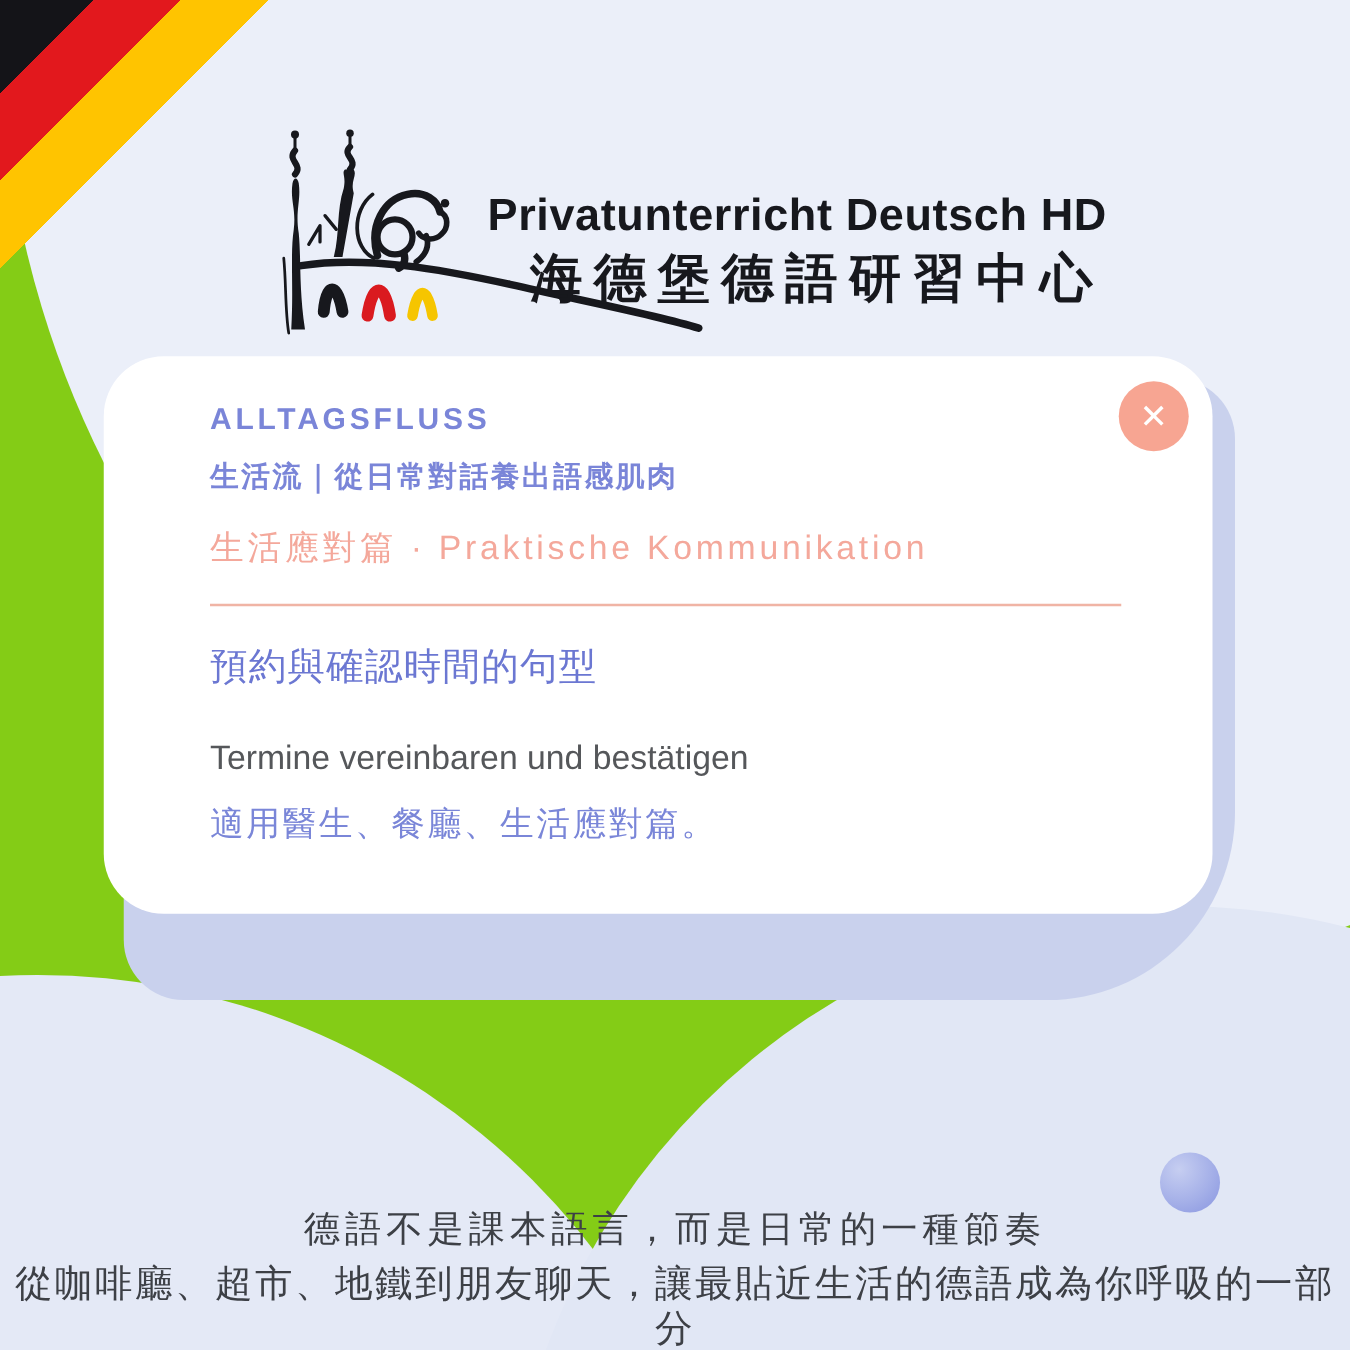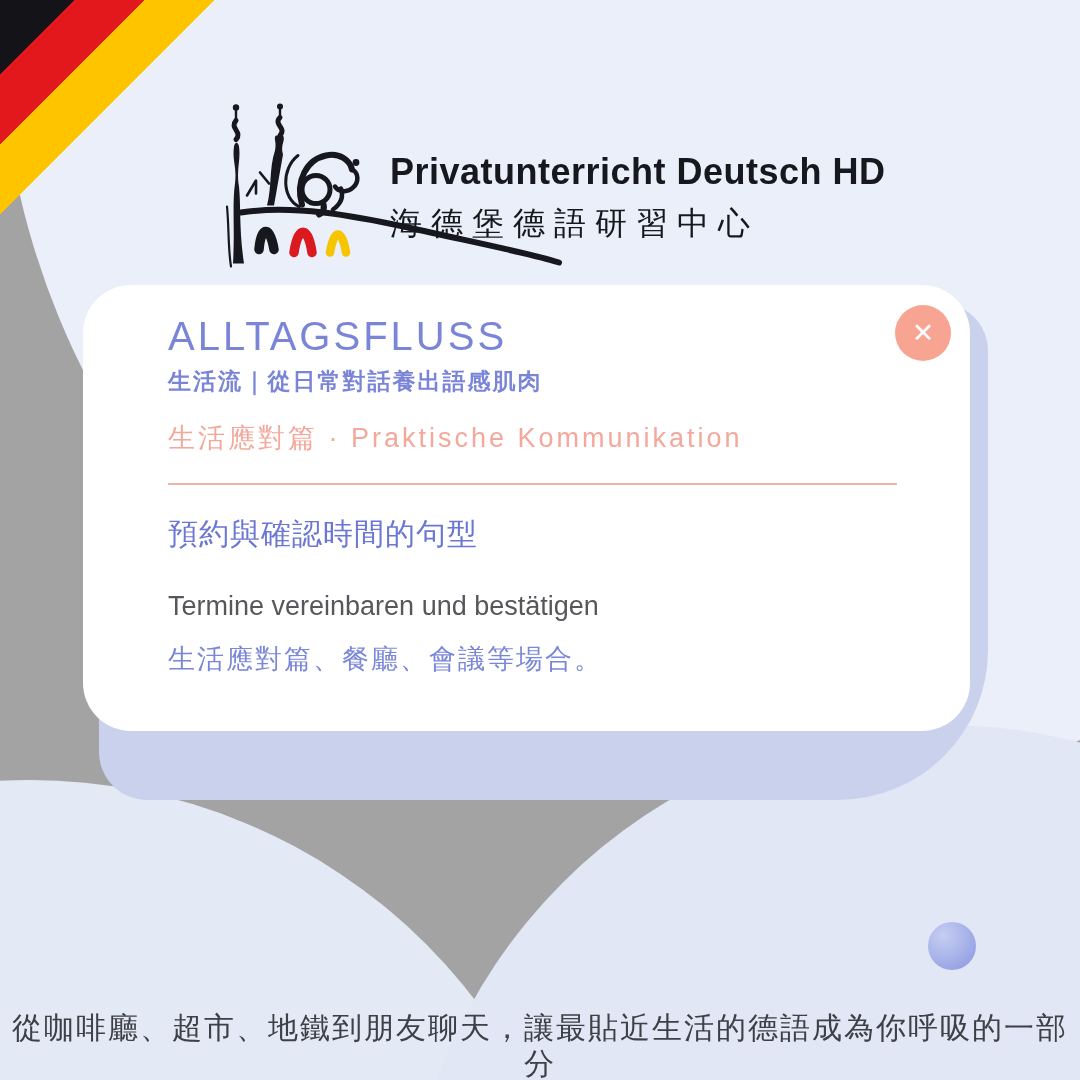--- a/index.html
+++ b/index.html
@@ -1,56 +1,56 @@
 <!DOCTYPE html>
 <html><head>
 <meta charset="utf-8">
 <style>
   html,body{margin:0;padding:0;background:#ffffff;}
   .stage{
     position:relative;width:1080px;height:1080px;overflow:hidden;
-    background:#a3a3a3;
+    background:#84cc16;
     font-family:"Liberation Sans","DejaVu Sans",sans-serif;
   }
   
   .blob{position:absolute;border-radius:50%;}
   .blob-top{left:0px;top:-760px;width:1560px;height:1560px;background:#ebeff9;}
   .blob-bottom-left{left:-530px;top:780px;width:1120px;height:1120px;background:#e4e9f6;}
   .blob-bottom-right{left:404px;top:725px;width:1080px;height:1080px;background:#e1e7f5;}
   
   .flag-corner{
     position:absolute;left:0;top:0;width:320px;height:320px;
     background:linear-gradient(135deg,
       #141418 0px,#141418 53px,
       #e2181d 53px,#e2181d 102px,
       #ffc400 102px,#ffc400 152px,
       rgba(255,255,255,0) 152px);
   }
   
   .logo-art{position:absolute;left:203px;top:96px;width:362px;height:190px;}
   .brand-text{position:absolute;left:390px;top:150px;width:560px;}
   .brand-de{font-size:36px;font-weight:700;color:#17181d;letter-spacing:0.5px;line-height:44px;}
-  .brand-zh{font-size:32px;font-weight:400;color:#17181d;letter-spacing:9px;line-height:54px;margin-top:2px;}
+  .brand-zh{font-size:42px;font-weight:700;color:#17181d;letter-spacing:9px;line-height:54px;margin-top:2px;margin-left:34px;}
   
   .card-shadow{
     position:absolute;left:99px;top:303px;width:889px;height:497px;
     background:#c9d1ed;border-radius:48px 48px 150px 48px;
   }
   .card{
     position:absolute;left:83px;top:285px;width:887px;height:446px;
     background:#ffffff;border-radius:48px;box-sizing:border-box;
     padding:30px 70px 0 85px;
   }
   .card-close{
     position:absolute;left:812px;top:20px;width:56px;height:56px;border-radius:50%;
     background:#f7a592;border:none;cursor:pointer;
     color:#ffffff;font-size:27px;font-weight:700;line-height:56px;text-align:center;
     font-family:"Liberation Sans","DejaVu Sans",sans-serif;padding:0;
   }
-  .series-de{margin:0;padding-top:3px;font-size:40px;font-weight:400;color:#7a85d8;letter-spacing:3px;line-height:36px;}
+  .series-de{margin:0;padding-top:3px;font-size:24px;font-weight:700;color:#7a85d8;letter-spacing:3px;line-height:36px;}
   .series-zh{margin:8px 0 0 0;font-size:23px;font-weight:700;color:#7a85d8;letter-spacing:2px;line-height:38px;}
   .category{margin:22px 0 0 0;font-size:27px;font-weight:400;color:#f4a89b;letter-spacing:3px;line-height:33px;}
   .divider{margin:28px 0 0 0;border:none;border-top:2px solid #f0b4a5;width:729px;}
   .topic-zh{margin:31px 0 0 0;font-size:30px;font-weight:400;color:#6b77d2;letter-spacing:1px;line-height:36px;}
   .topic-de{margin:38px 0 0 0;font-size:27px;font-weight:400;color:#55575a;line-height:33px;}
   .topic-note{margin:20px 0 0 0;font-size:27px;font-weight:400;color:#7a86d8;letter-spacing:2px;line-height:33px;}
   
   .dot{
     position:absolute;left:928px;top:922px;width:48px;height:48px;border-radius:50%;
     background:radial-gradient(circle at 32% 28%, #c6cef1 0%, #a5b0e8 55%, #8895e0 100%);
@@ -110,20 +110,21 @@
   <div class="card">
     <button class="card-close">
       <span>✕</span>
     </button>
     <h1 class="series-de">ALLTAGSFLUSS</h1>
     <h2 class="series-zh">生活流｜從日常對話養出語感肌肉</h2>
     <p class="category">生活應對篇 · Praktische Kommunikation</p>
     <hr class="divider">
     <h3 class="topic-zh">預約與確認時間的句型</h3>
     <p class="topic-de">Termine vereinbaren und bestätigen</p>
-    <p class="topic-note">生活應對篇、餐廳、會議等場合。</p>
+    <p class="topic-note">適用醫生、餐廳、生活應對篇。</p>
   </div>
 
   <div class="dot"></div>
 
+  <div class="footer-line footer-line1">德語不是課本語言，而是日常的一種節奏</div>
   <div class="footer-line footer-line2">從咖啡廳、超市、地鐵到朋友聊天，讓最貼近生活的德語成為你呼吸的一部分</div>
 
 </div>
 
 </body></html>

